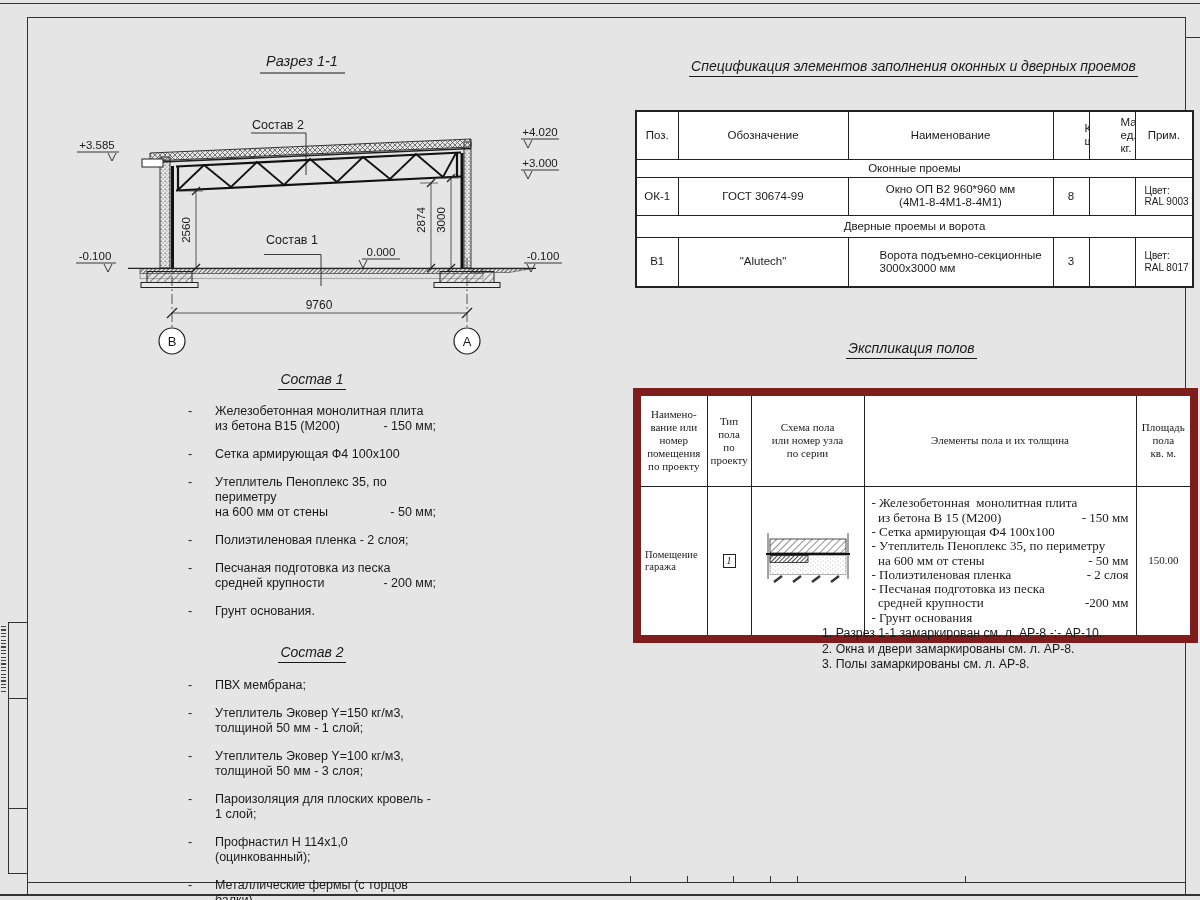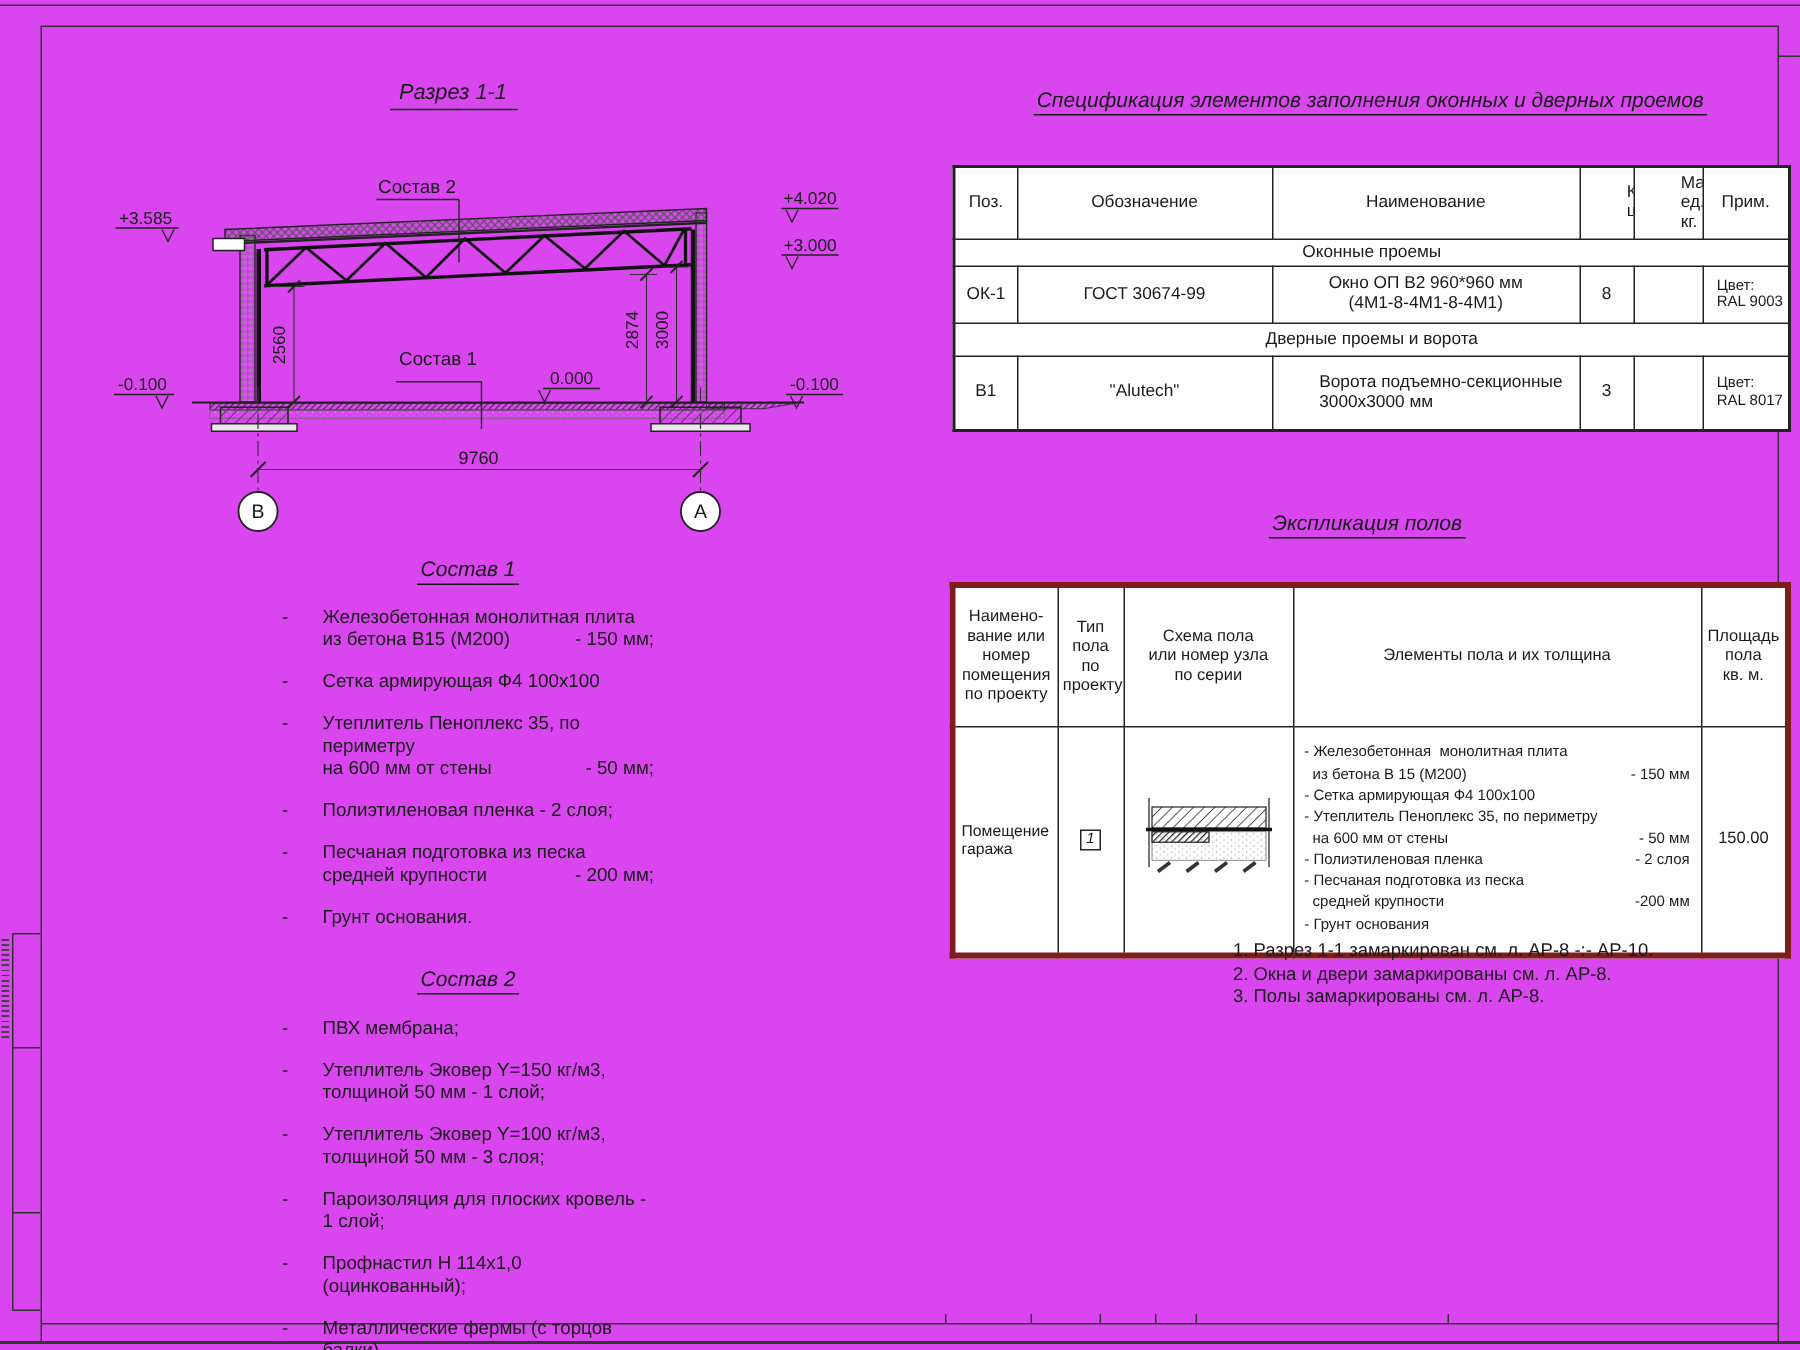--- a/index.html
+++ b/index.html
@@ -1,16 +1,16 @@
 <!DOCTYPE html>
 <html><head>
 <meta charset="utf-8">
 <style>
   html,body{margin:0;padding:0;background:#fff;}
-  .sheet{position:relative;width:1200px;height:900px;background:#d946ef;overflow:hidden;
+  .sheet{position:relative;width:1200px;height:900px;background:#e5e5e5;overflow:hidden;
          font-family:"Liberation Sans",sans-serif;color:#1a1a1a;}
   .abs{position:absolute;}
   .line{position:absolute;background:#333;}
   
   .inner-frame{position:absolute;left:27px;top:17px;width:1159px;height:878px;
                border:1.5px solid #333;box-sizing:border-box;}
   .corner-box{position:absolute;left:1186px;top:17px;width:14px;height:21px;
               border-bottom:1.5px solid #333;box-sizing:border-box;}
   .stamp-strip{position:absolute;left:1px;top:626px;width:5px;height:66px;
                background:repeating-linear-gradient(180deg,#444 0 1.2px,transparent 1.2px 3.4px);}
@@ -20,26 +20,26 @@
   
   table{border-collapse:collapse;table-layout:fixed;position:absolute;background:#fff;}
   td{border:1px solid #222;padding:1px 3px;font-size:11.5px;line-height:13px;
      vertical-align:middle;text-align:center;overflow:hidden;}
   .pre{white-space:pre-line;}
   .spec{left:635px;top:110px;width:557px;border:2px solid #222;}
   .spec tr.hdr{height:48px;} .spec tr.sect1{height:18px;} .spec tr.sect2{height:22px;}
   .spec tr.r1{height:38px;} .spec tr.r2{height:32px;} .spec tr.r3{height:50px;}
   .spec td.left{text-align:left;padding-left:31px;}
   .spec td.note{font-size:10px;line-height:11.5px;text-align:left;padding-left:9px;}
-  .flr{left:633px;top:388px;width:557px;border:4px solid #7f1d1d;}
+  .flr{left:633px;top:388px;width:557px;border:8px solid #7f1d1d;font-family:Liberation Serif, serif;}
   .flr tr.hdr{height:94px;} .flr tr.row{height:153px;}
   .flr td{font-size:11px;line-height:13px;}
   .flr td.room{font-size:10.5px;line-height:12px;text-align:left;padding-left:4px;}
   .flr td.elems{text-align:left;padding:4px 7px;vertical-align:middle;}
-  .elrow{display:flex;justify-content:space-between;font-size:10px;line-height:14.3px;white-space:pre;}
+  .elrow{display:flex;justify-content:space-between;font-size:13px;line-height:14.3px;white-space:pre;}
   .typebox{display:inline-block;border:1px solid #222;font-size:10px;font-style:italic;
            padding:0 3px;line-height:12px;}
   
   .list-head{position:absolute;width:248px;text-align:center;font-style:italic;font-size:14px;}
   .list-head span{display:inline-block;border-bottom:1.2px solid #1a1a1a;padding:0 2px 2px 2px;}
   .clist{position:absolute;width:248px;font-size:12.5px;line-height:15px;}
   .li{display:flex;margin-bottom:13px;}
   .li .dash{width:27px;flex:none;}
   .li .body{flex:1;}
   .li .row{display:flex;justify-content:space-between;}

